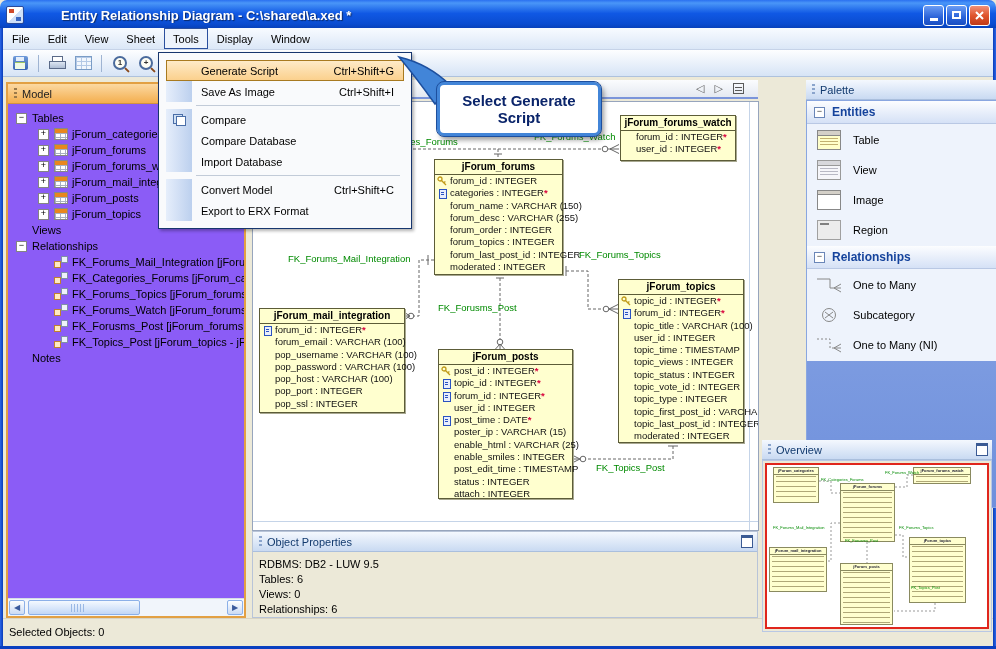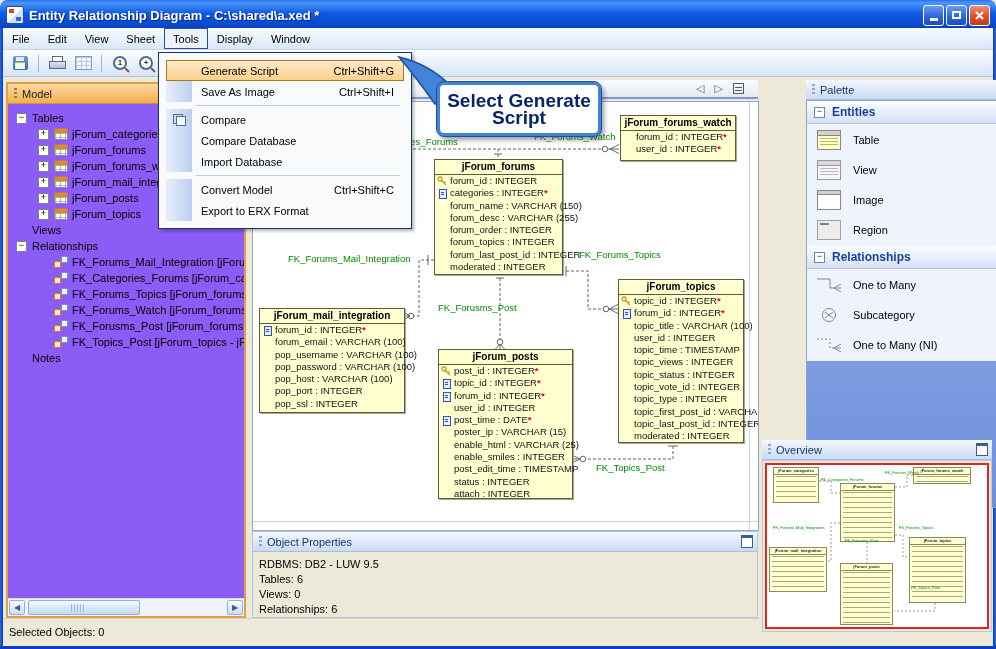--- a/index.html
+++ b/index.html
@@ -1,20 +1,20 @@
 <!DOCTYPE html>
 <html><head>
 <meta charset="utf-8">
 <style>
   html,body{margin:0;padding:0;background:#555;font-family:"Liberation Sans",sans-serif;}
   .window{position:relative;width:996px;height:649px;background:#ece9d8;overflow:hidden;}
   
   .titlebar{position:absolute;left:0;top:0;width:996px;height:28px;
     background:linear-gradient(180deg,#2a70f0 0%,#4a96f8 10%,#1058e4 45%,#0a4cd0 80%,#063cb0 100%);
-    border-radius:7px 7px 0 0;display:flex;align-items:center;padding:15px 6px;box-sizing:border-box;}
+    border-radius:7px 7px 0 0;display:flex;align-items:center;padding:15px 6px;box-sizing:border-box;gap:32px;}
   .app-icon{width:16px;height:16px;margin-right:5px;border-radius:2px;
     background:linear-gradient(135deg,#ffffff 0 50%,#cfe0f8 50%);border:1px solid #2a4a9a;position:relative;}
   .app-icon::before{content:"";position:absolute;left:2px;top:2px;width:5px;height:4px;background:#d04a2a;}
   .app-icon::after{content:"";position:absolute;right:2px;bottom:2px;width:5px;height:4px;background:#3a66c0;}
   .title-text{color:#fff;font-weight:bold;font-size:13px;text-shadow:1px 1px 1px #0a2a6a;flex:1;white-space:nowrap;overflow:hidden;}
   .winbtns{display:flex;gap:2px;}
   .wbtn{width:21px;height:21px;border-radius:3px;border:1px solid #fff;display:flex;align-items:center;justify-content:center;box-sizing:border-box;}
   .wbtn.blue{background:linear-gradient(180deg,#6a9cf4,#2a62d8 60%,#1a4ec2);}
   .wbtn.red{background:linear-gradient(180deg,#f09078,#e0552e 50%,#c03a18);}
   .glyph-min{width:8px;height:3px;background:#fff;margin-top:8px;}
@@ -102,21 +102,21 @@
   .mi.hot .mi-gutter{background:transparent;}
   .mi-sep{height:7px;display:flex;align-items:center;padding-left:30px;padding-right:4px;}
   .mi-sep::after{content:"";flex:1;height:1px;background:#c2cbd8;}
   .icon-compare{width:13px;height:12px;position:relative;}
   .icon-compare::before{content:"";position:absolute;left:0;top:0;width:8px;height:8px;border:1px solid #4a6ea8;background:#cfe0f4;}
   .icon-compare::after{content:"";position:absolute;right:0;bottom:0;width:8px;height:8px;border:1px solid #4a6ea8;background:#fff;}
   
   .callout{position:absolute;left:437px;top:82px;width:158px;height:48px;background:#fff;
     border:3px solid #4285d8;outline:1px solid #1d4f9e;border-radius:7px;z-index:70;
     box-shadow:3px 4px 5px rgba(60,60,60,.5);display:flex;align-items:center;justify-content:flex-start;
-    text-align:center;font-weight:bold;font-size:19px;color:#0a246a;line-height:17px;}
+    text-align:center;font-weight:bold;font-size:15px;color:#0a246a;line-height:17px;}
   .callout-tail{position:absolute;left:385px;top:48px;z-index:69;}
   
   .props{position:absolute;left:252px;top:531px;width:506px;height:87px;background:#ece9d8;border:1px solid #b8c4d8;box-sizing:border-box;}
   .prop-lines{padding:5px 0 0 6px;font-size:11px;line-height:15px;color:#000;}
   
   .palette{position:absolute;left:806px;top:80px;width:230px;height:428px;}
   .palette-body{position:absolute;left:0;top:20px;right:0;bottom:0;border:1px solid #89a6e0;
     background:linear-gradient(180deg,#93aee8,#6f90dc);box-sizing:border-box;overflow:hidden;}
   .section-header{height:22px;background:linear-gradient(180deg,#fcfdff,#d5e1f6);border-bottom:1px solid #b9c8e4;
     display:flex;align-items:center;gap:7px;padding-left:7px;font-weight:bold;color:#15439c;font-size:12px;}

